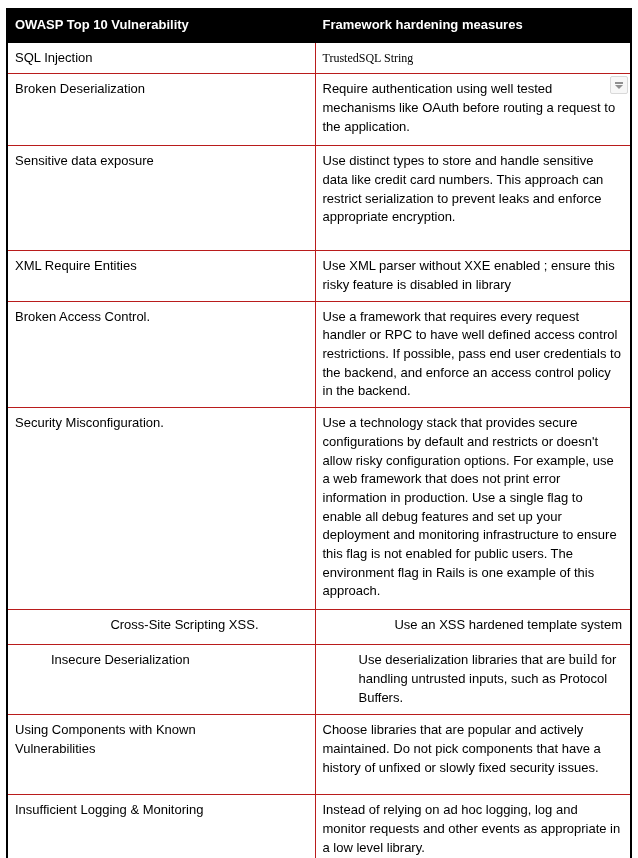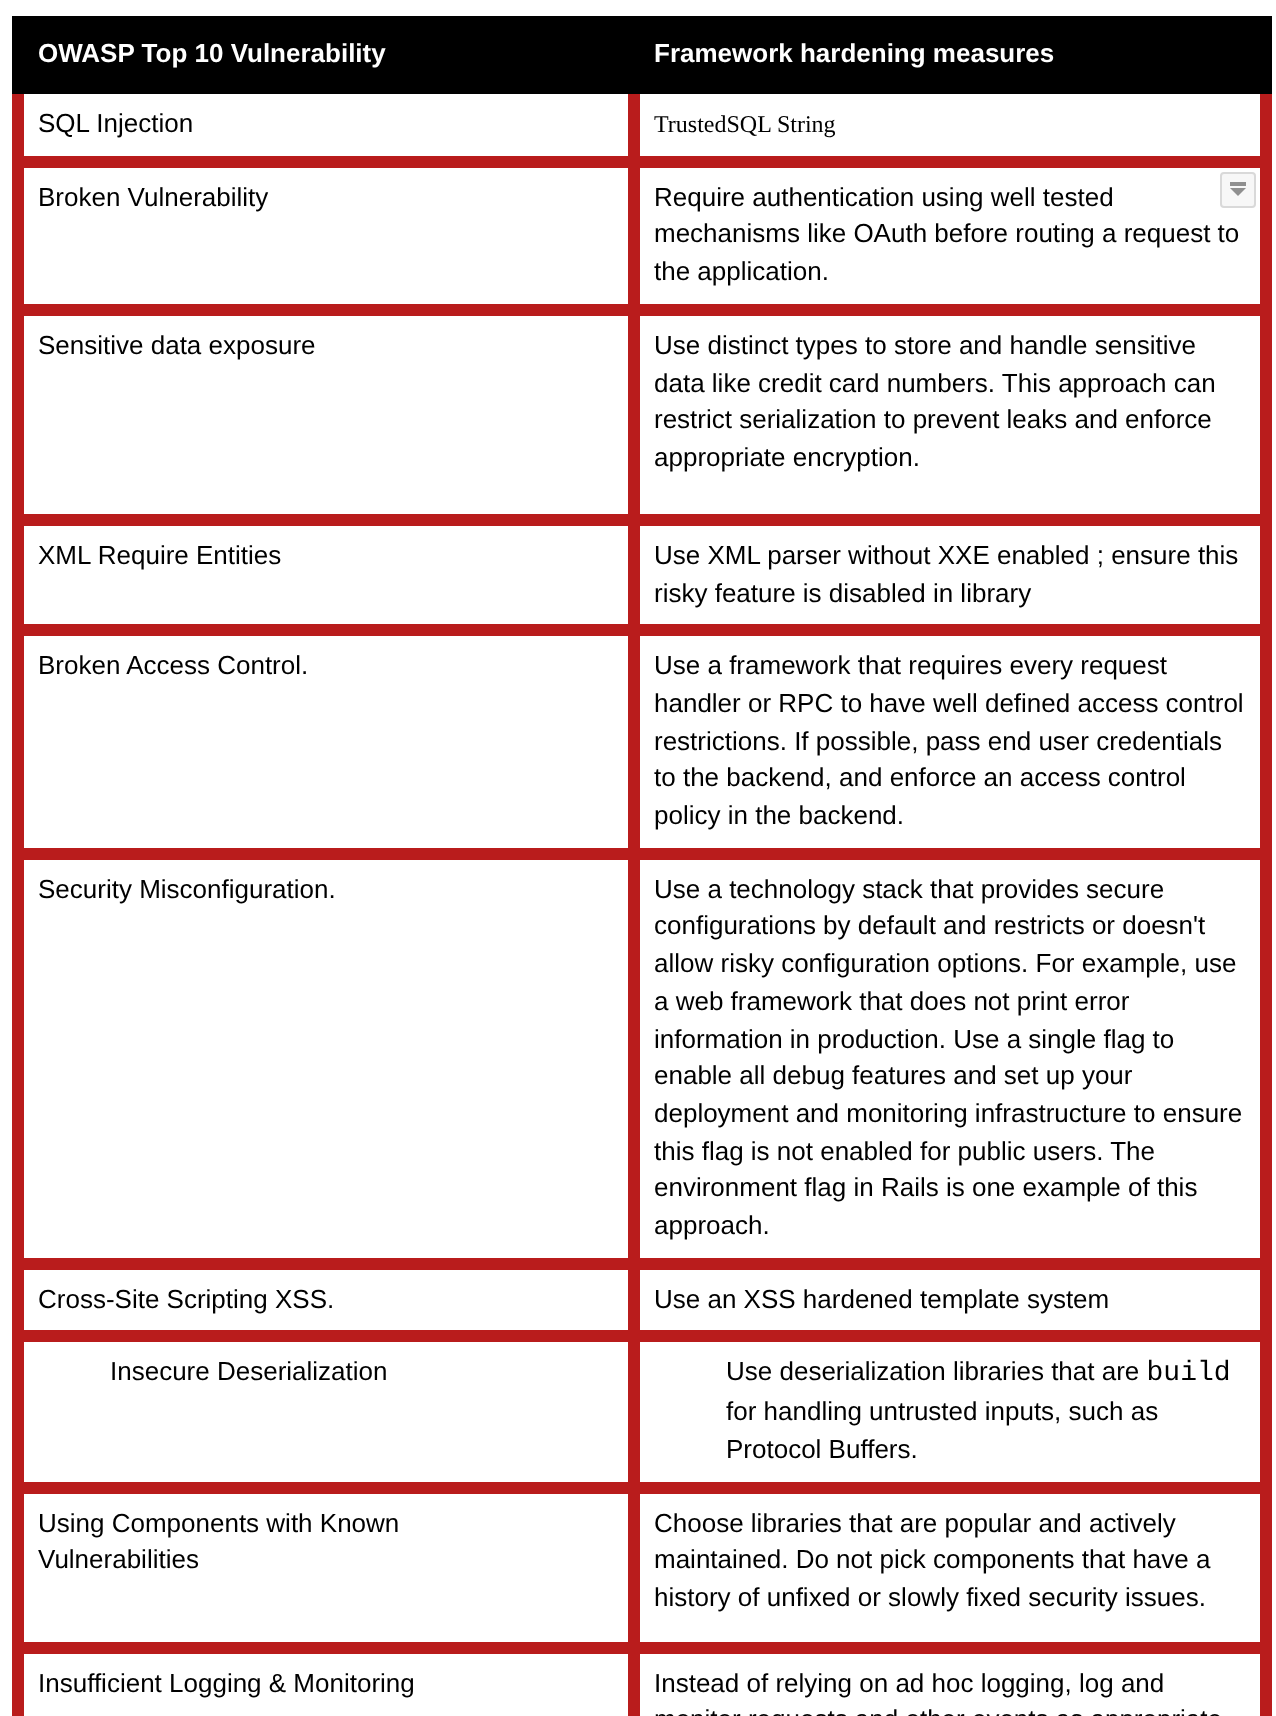--- a/index.html
+++ b/index.html
@@ -17,21 +17,21 @@
   }
   table.vuln-table {
     border-collapse: collapse;
     table-layout: fixed;
     width: 624px;
     border: 2px solid #000000;
   }
   col.c1 { width: 308px; }
   col.c2 { width: 316px; }
   th, td {
-    border: 6px solid #b91c1c;
+    border: 1px solid #b91c1c;
     box-sizing: border-box;
     vertical-align: top;
     text-align: left;
     padding: 6px 8px 6px 7px;
     font-size: 13px;
     line-height: 18.7px;
     font-weight: normal;
     word-wrap: break-word;
   }
   thead th {
@@ -45,31 +45,31 @@
     border-color: #000000;
   }
   td.col1 { padding-right: 56px; }
   
   tr.h27  td { height: 27px; }
   tr.h72  td { height: 72px; }
   tr.h105 td { height: 105px; }
   tr.h50  td { height: 50px; }
   tr.h100 td { height: 100px; }
   tr.h202 td { height: 202px; }
-  tr.h35  td { height: 35px; }
+  tr.h35  td { height: 35px; text-align: right; }
   tr.h70  td { height: 70px; padding-left: 43px; }
   tr.h80  td { height: 80px; }
   tr.h71  td { height: 71px; }
 
   .serif-lg {
     font-family: "Liberation Serif", serif;
     font-size: 12px;
   }
   .serif-sm {
-    font-family: Liberation Mono, monospace;
+    font-family: Liberation Serif, serif;
     font-size: 14px;
   }
   .relcell { position: relative; margin-top: 36px; }
   .marker-btn {
     position: absolute;
     top: 2px;
     right: 2px;
     width: 16px;
     height: 16px;
     background: #f7f7f7;
@@ -115,21 +115,21 @@
       </tr>
     </thead>
     <tbody>
 
       <tr class="h27">
         <td class="col1">SQL Injection</td>
         <td class="col2"><span class="serif-lg">TrustedSQL String</span></td>
       </tr>
 
       <tr class="h72">
-        <td class="col1">Broken Vulnerability</td>
+        <td class="col1">Broken Deserialization</td>
         <td class="col2 relcell">
           <span>Require authentication using well tested mechanisms like OAuth before routing a request to the application.</span>
           <span class="marker-btn">
             <span class="marker-glyph"></span>
           </span>
         </td>
       </tr>
 
       <tr class="h105">
         <td class="col1">Sensitive data exposure</td>

